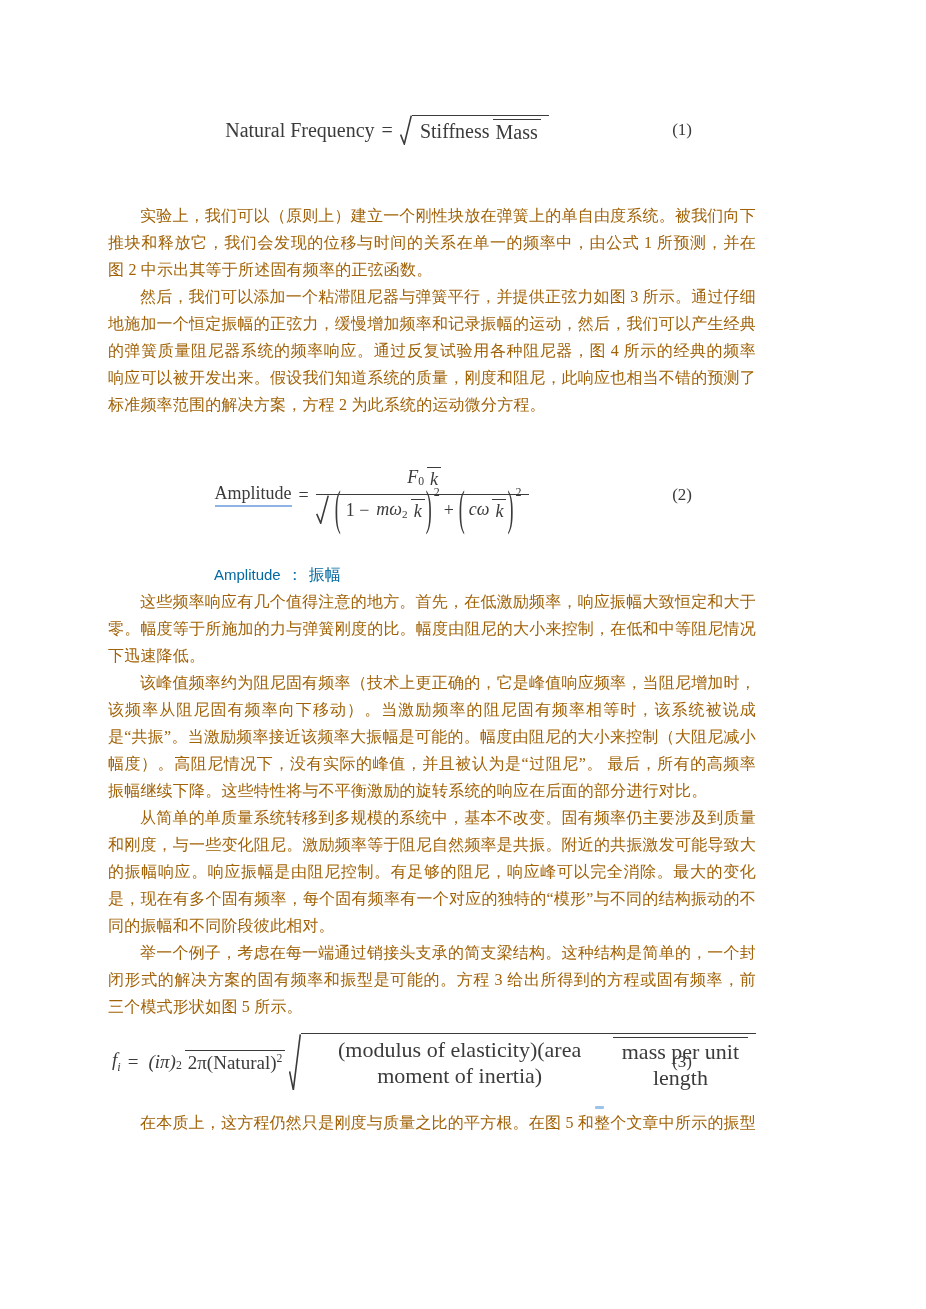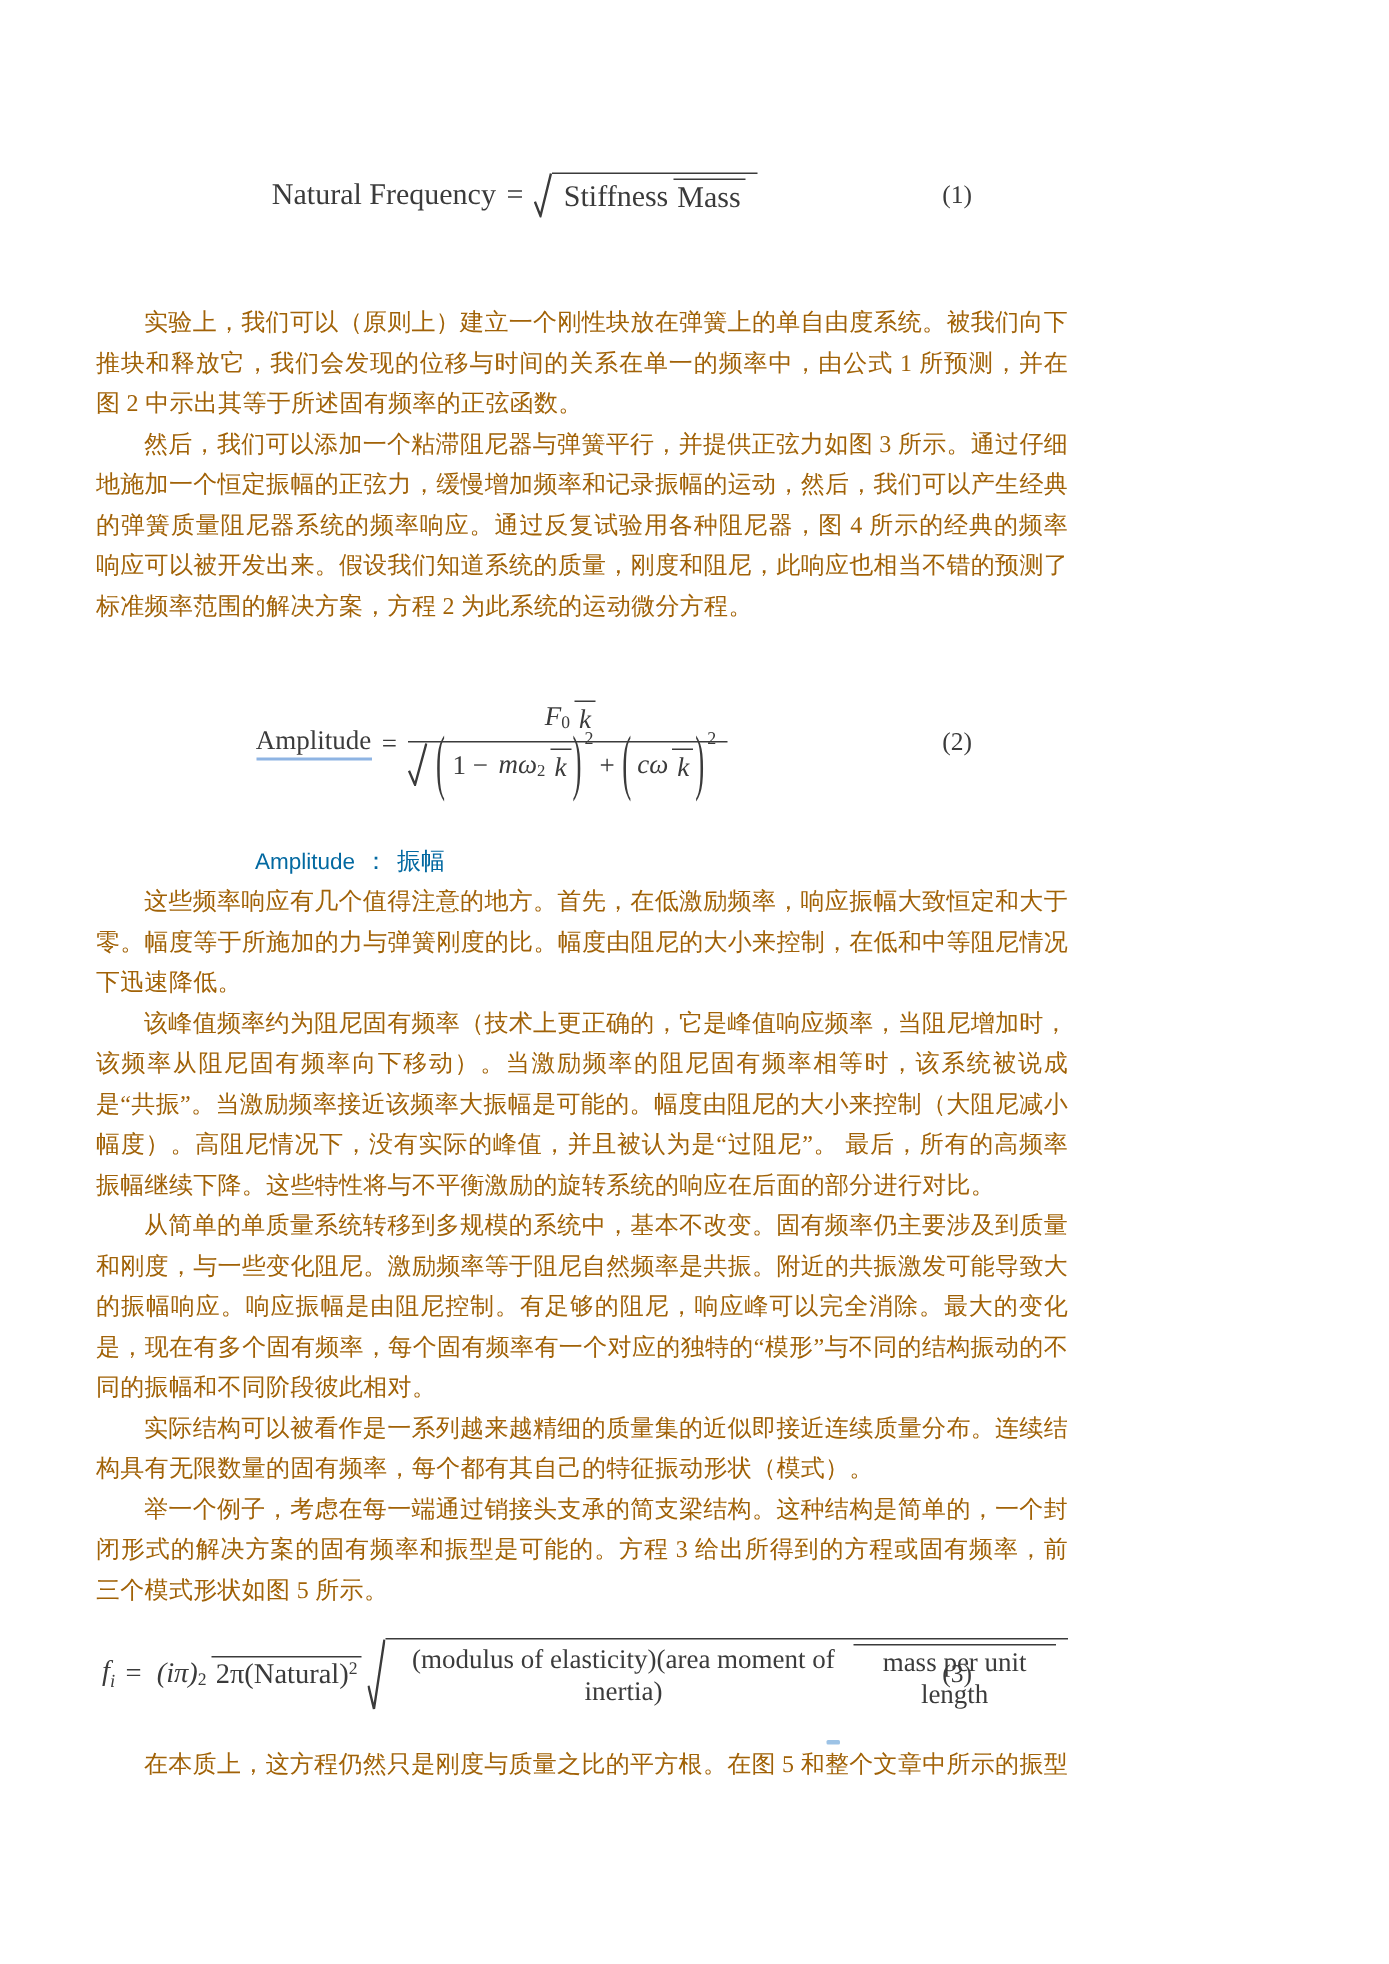--- a/index.html
+++ b/index.html
@@ -1,21 +1,21 @@
 <!DOCTYPE html>
 <html><head>
 <meta charset="utf-8">
 <style>
   html,body { margin:0; padding:0; }
   body {
     width:926px; height:1309px; background:#ffffff; overflow:hidden;
     font-family:"Liberation Serif","DejaVu Serif",serif;
     color:#1f1f1f;
   }
-  .content { position:relative; width:648px; margin-left:64px; }
+  .content { position:relative; width:648px; margin-left:108px; }
 
   
   p.body-para {
     margin:0; font-size:16px; line-height:27px;
     text-align:justify; text-indent:2em; letter-spacing:0.2px;
     color:#a16207;
   }
   p.first-para { margin-top:42px; }
 
   
@@ -50,21 +50,21 @@
   .gap { margin:0 4px; }
   sub { font-size:0.65em; } sup.isup { font-size:0.62em; }
 
   
   .caption { margin-top:6px; padding-left:106px; font-size:16px; line-height:26px; color:#0369a1; }
   .caption .term { font-family:"Liberation Sans","DejaVu Sans",sans-serif; font-size:15px; }
   .caption .sep { margin:0 6px; }
 
   
   .eq3 { margin-top:10px; height:64px; font-size:19px; justify-content:flex-start; padding-left:4px; }
-  .eq3 .rad-frac { font-size:18px;font-family:Liberation Serif, serif; }
+  .eq3 .rad-frac { font-size:22px;font-family:Liberation Serif, serif; }
   .eq3 .rad-frac > .num { padding-bottom:2px; }
 
   
   .blue-dash { width:9px; height:3px; background:#9dc3e6; border-radius:1px; margin:12px 0 0 487px; }
 
   .last-para { margin-top:20px; }
 </style>
 </head>
 <body>
 
@@ -137,21 +137,20 @@
     <span class="eqnum">(2)</span>
   </div>
 
   <div class="caption">
     <span class="term">Amplitude</span><span class="sep">：</span><span>振幅</span>
   </div>
 
   <p class="body-para">这些频率响应有几个值得注意的地方。首先，在低激励频率，响应振幅大致恒定和大于零。幅度等于所施加的力与弹簧刚度的比。幅度由阻尼的大小来控制，在低和中等阻尼情况下迅速降低。</p>
   <p class="body-para">该峰值频率约为阻尼固有频率（技术上更正确的，它是峰值响应频率，当阻尼增加时，该频率从阻尼固有频率向下移动）。当激励频率的阻尼固有频率相等时，该系统被说成是“共振”。当激励频率接近该频率大振幅是可能的。幅度由阻尼的大小来控制（大阻尼减小幅度）。高阻尼情况下，没有实际的峰值，并且被认为是“过阻尼”。 最后，所有的高频率振幅继续下降。这些特性将与不平衡激励的旋转系统的响应在后面的部分进行对比。</p>
   <p class="body-para">从简单的单质量系统转移到多规模的系统中，基本不改变。固有频率仍主要涉及到质量和刚度，与一些变化阻尼。激励频率等于阻尼自然频率是共振。附近的共振激发可能导致大的振幅响应。响应振幅是由阻尼控制。有足够的阻尼，响应峰可以完全消除。最大的变化是，现在有多个固有频率，每个固有频率有一个对应的独特的“模形”与不同的结构振动的不同的振幅和不同阶段彼此相对。</p>
-  <p class="body-para">实际结构可以被看作是一系列越来越精细的质量集的近似即接近连续质量分布。连续结构具有无限数量的固有频率，每个都有其自己的特征振动形状（模式）。</p>
   <p class="body-para">举一个例子，考虑在每一端通过销接头支承的简支梁结构。这种结构是简单的，一个封闭形式的解决方案的固有频率和振型是可能的。方程 3 给出所得到的方程或固有频率，前三个模式形状如图 5 所示。</p>
 
   <div class="eq-row eq3">
     <span class="eqc">
       <span><span class="it">f</span><sub class="it">i</sub></span>
       <span class="m-eq">=</span>
       <span class="frac">
         <span class="num">
             <span class="it">(iπ)</span>
             <sup class="isup">2</sup>

